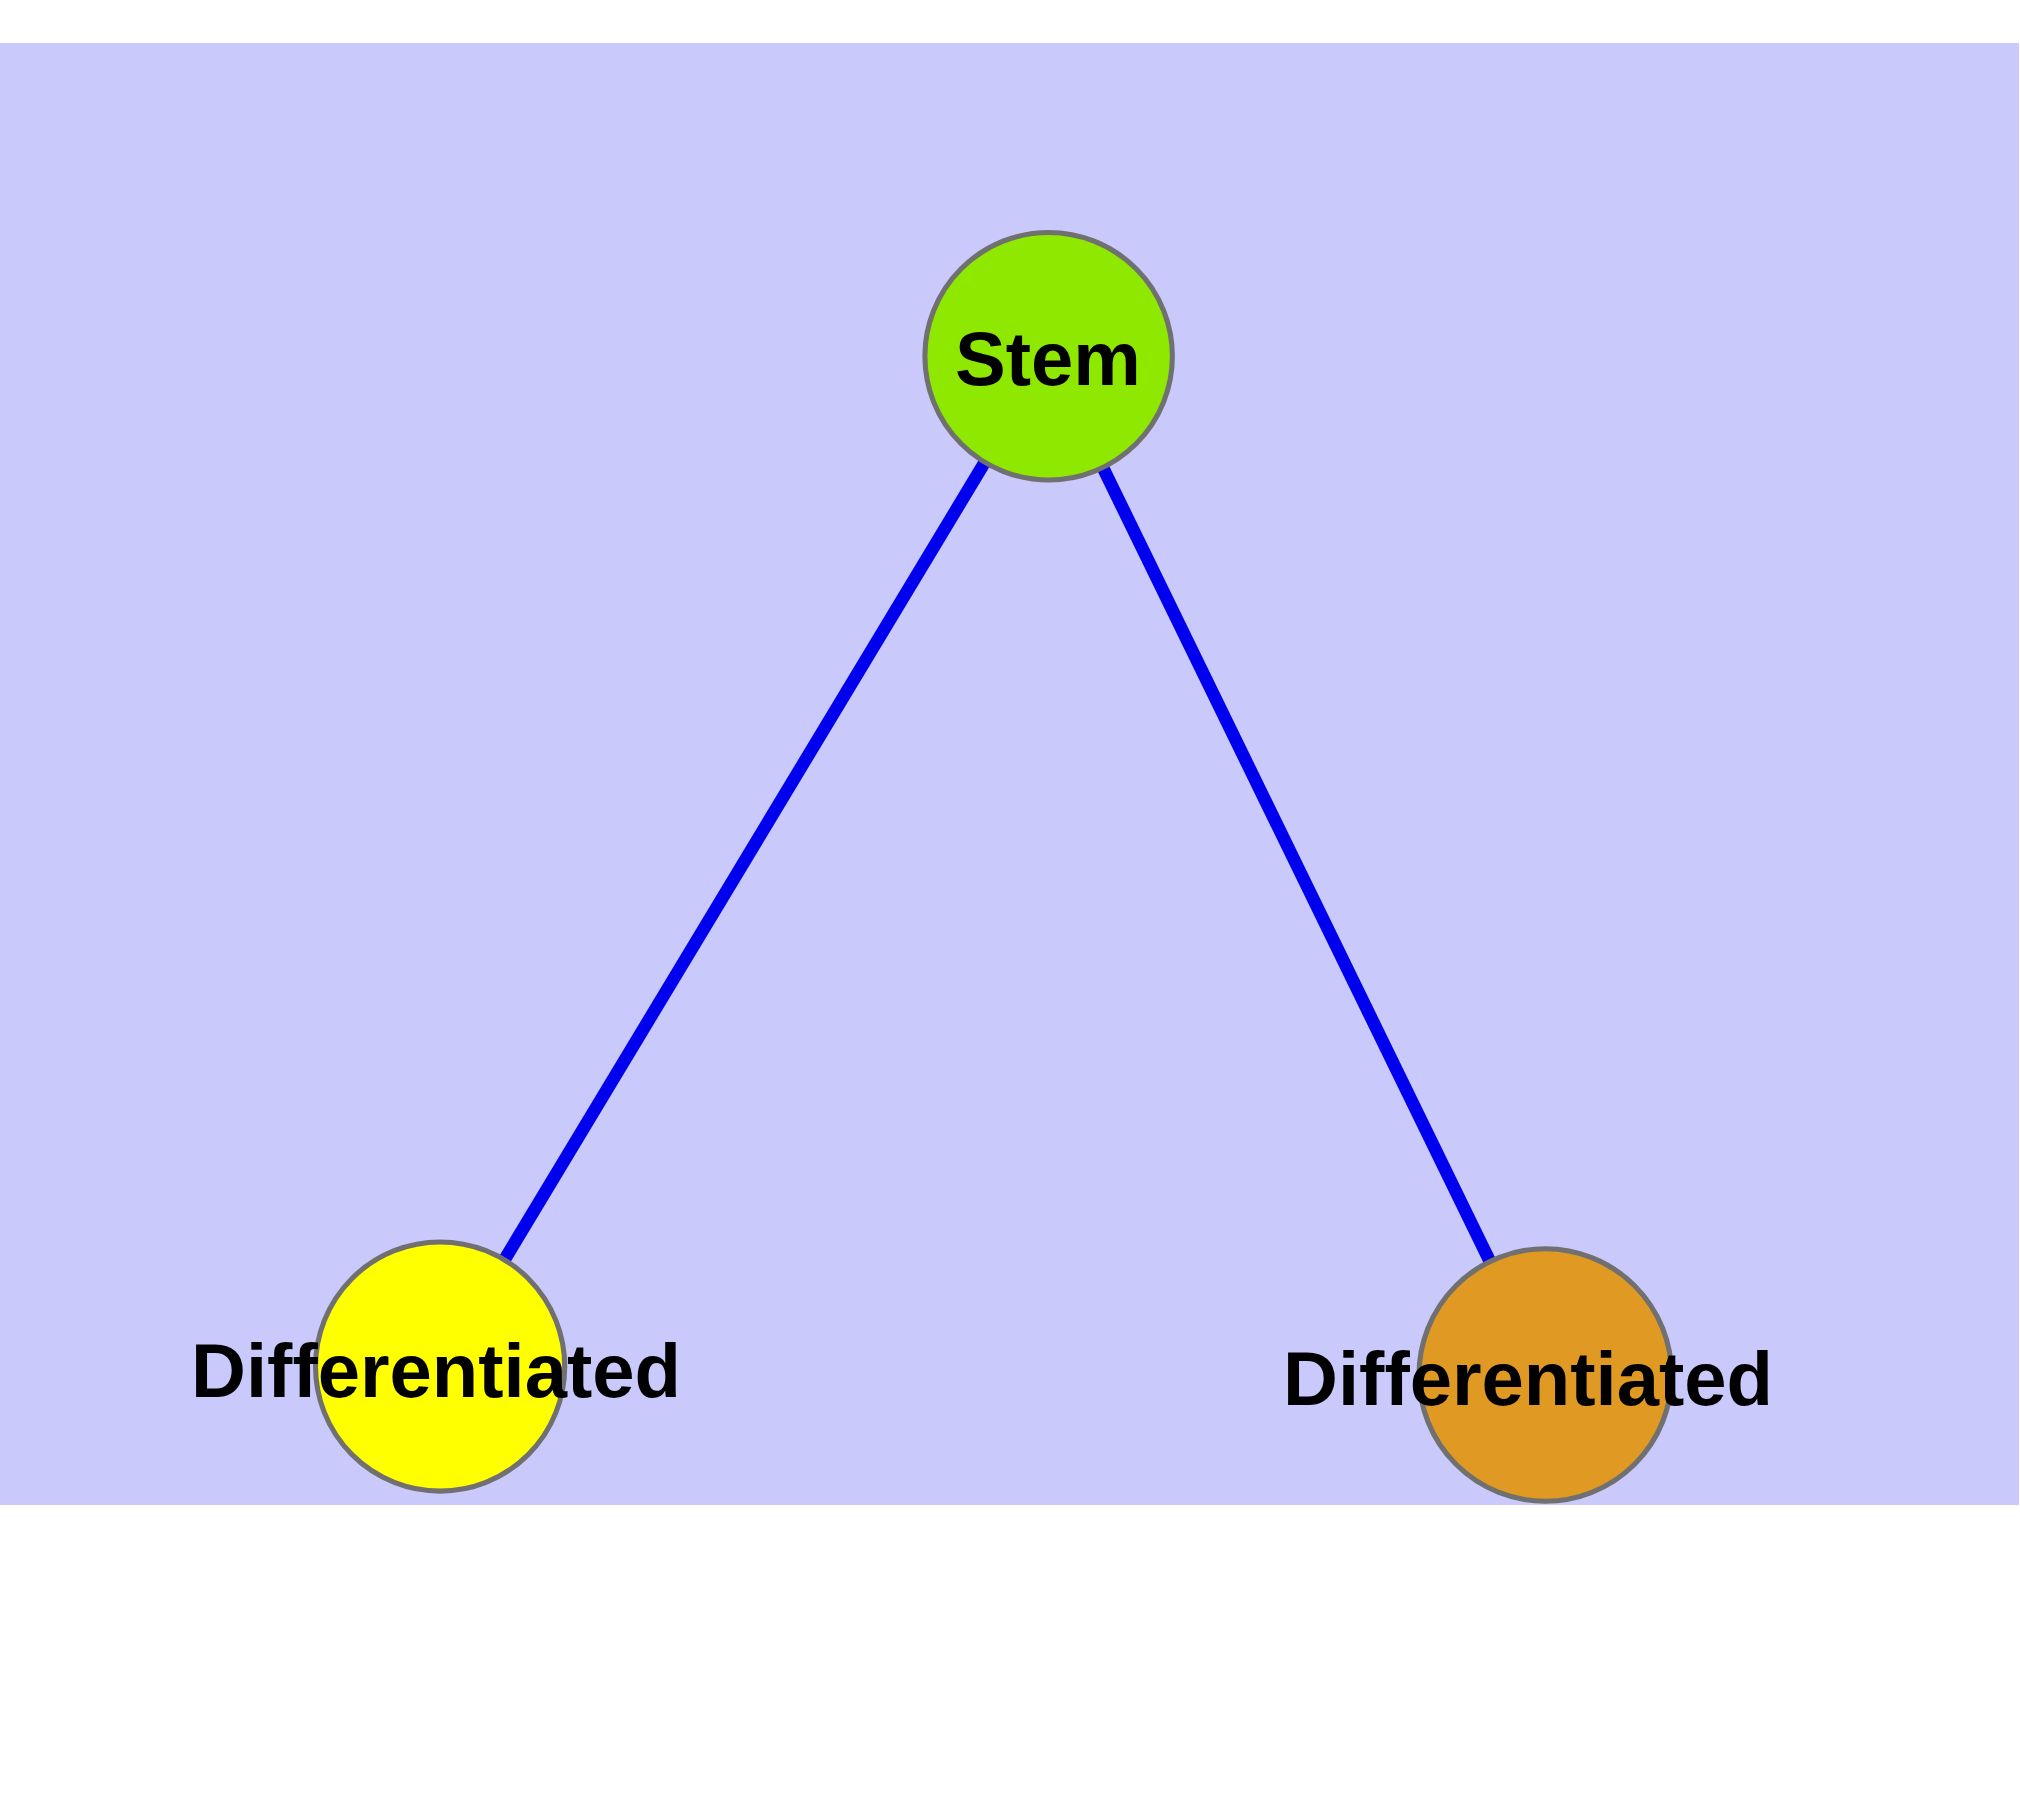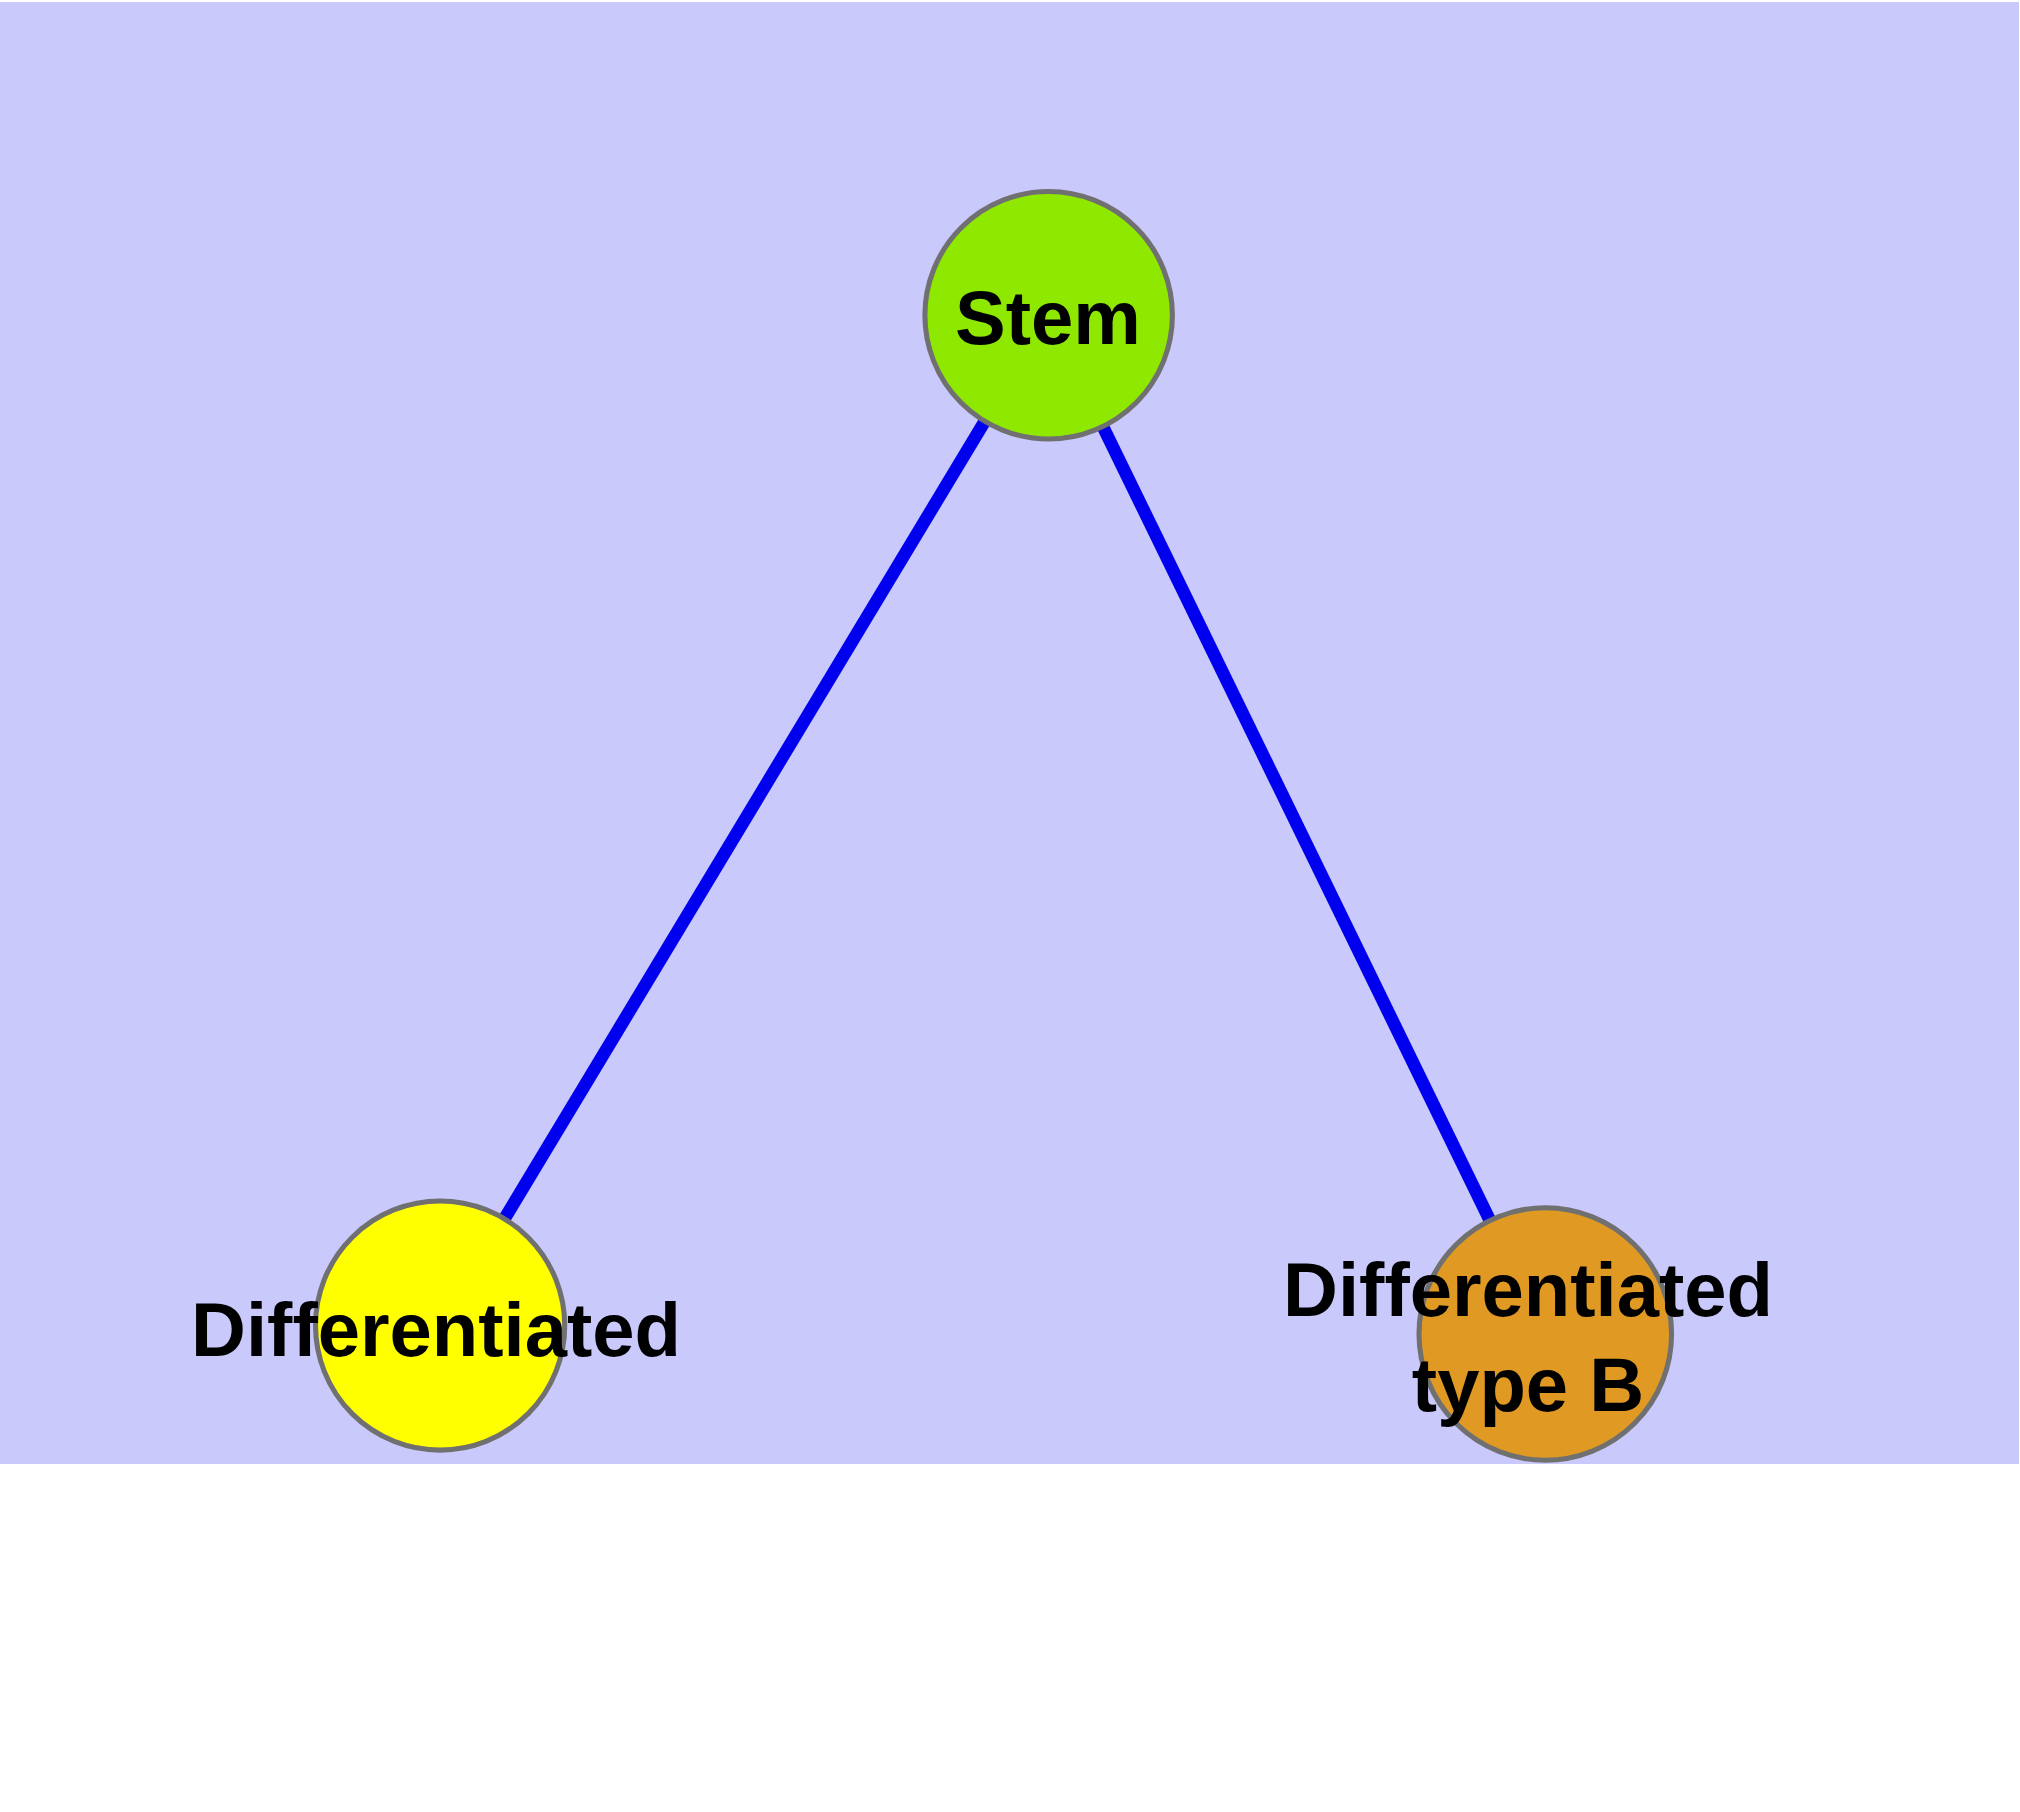--- a/index.html
+++ b/index.html
@@ -7,20 +7,21 @@
     padding: 0;
     background: #ffffff;
   }
   .stage {
     position: relative;
     width: 2021px;
     height: 1468px;
     background: #ffffff;
     overflow: hidden;
     font-family: "Liberation Sans", "DejaVu Sans", sans-serif;
+    margin-top: 41px;
   }
   
   .graph-bg {
     position: absolute;
     left: 0;
     top: 1.7px;
     right: 2.5px;
     bottom: 4.2px;
     background: var(--bg, #C9C9FC);
   }
@@ -76,17 +77,16 @@
   <div class="node-label" style="left:1048px; top:317px;">
     <span class="line">Stem</span>
   </div>
 
   <div class="node-label" style="left:436px; top:1329px;">
     <span class="line">Differentiated</span>
   </div>
 
   <div class="node-label" style="left:1528px; top:1337px;">
     <span class="line">Differentiated</span>
-    <span class="line">type B</span>
   </div>
 
 </div>
 
 
 </body></html>

